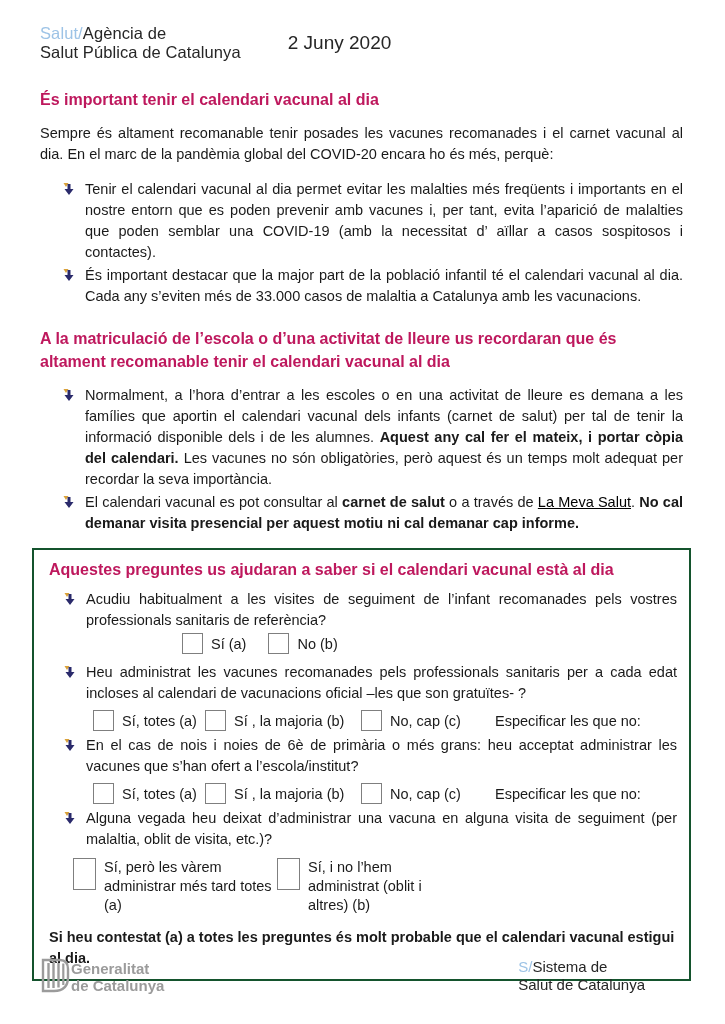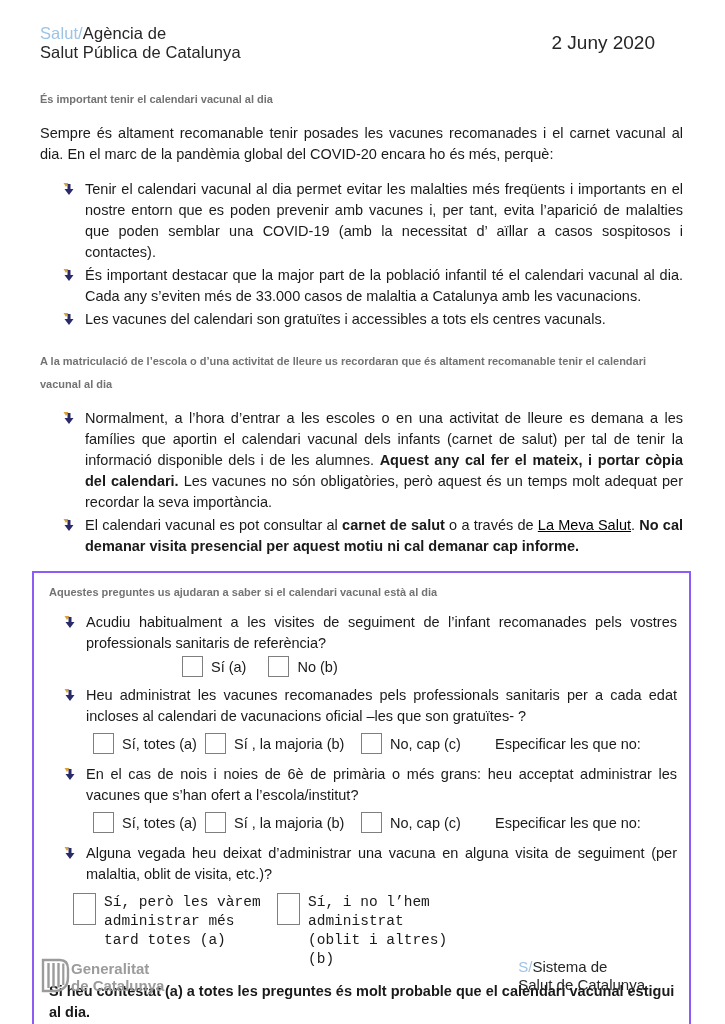--- a/index.html
+++ b/index.html
@@ -2,63 +2,63 @@
 <html lang="ca"><head>
 <meta charset="utf-8">
 <style>
   html,body{margin:0;padding:0;}
   body{
     width:725px;height:1024px;background:#ffffff;position:relative;overflow:hidden;
     font-family:"Liberation Sans",sans-serif;color:#1a1a1a;font-size:14.5px;
   }
   .page{padding:24px 42px 0 40px;}
   
-  .header-row{display:flex;justify-content:space-between;align-items:flex-start;gap:47px;}
+  .header-row{display:flex;align-items:flex-start;gap:47px;}
   .brand{font-size:16.5px;line-height:19px;color:#262626;letter-spacing:.1px;}
   .lb{color:#9dc3e6;}
   .date{font-size:19px;color:#262626;margin-top:8px;margin-right:28px;}
   
-  .h-blue{color:#737373;font-weight:bold;font-size:11px;line-height:23px;margin:0;}
+  .h-blue{color:#be185d;font-weight:bold;font-size:16px;line-height:23px;margin:0;}
   h1.h-blue{margin-top:26px;}
   h2.h-blue{margin-top:20px;max-width:650px;}
   
   .intro{margin:12px 0 0 0;line-height:21px;text-align:justify;}
   
   ul.bullets{list-style:none;margin:14px 0 0 22px;padding:0;max-width:625px;}
   ul.bullets.second{margin-top:12px;}
   ul.bullets li{display:flex;gap:10px;margin:0 0 2px 0;}
   .bullet-icon{flex:0 0 13px;padding-top:4px;}
   .bullet-text{line-height:21px;text-align:justify;}
   .b{font-weight:bold;}
   a.link{color:#000000;text-decoration:underline;cursor:pointer;}
   
-  .qbox{margin:14px 0 0 -8px;width:659px;border:2px solid #8b5cf6;padding:6px 12px 10px 12px;box-sizing:border-box;}
+  .qbox{margin:14px 0 0 -8px;width:659px;border:2px solid #14532d;padding:6px 12px 10px 12px;box-sizing:border-box;}
   .qbox .box-title{margin:2px 0 0 3px;}
   .q{display:flex;gap:10px;margin:8px 0 0 17px;}
-  .q3m{margin-top:10px;}
+  .q3m{margin-top:4px;}
   .q-body{flex:1;}
   .q-text{line-height:21px;text-align:justify;}
   .options{display:flex;align-items:center;}
   .opt{display:flex;align-items:center;gap:8px;}
   .cb{width:19px;height:19px;border:1px solid #7f7f7f;background:#fff;flex:0 0 auto;cursor:pointer;}
   .opt-label{line-height:18px;}
   .options-q1{margin:2px 0 0 96px;}
   .options-q1 .opt{margin-right:22px;}
   .options-3{margin:6px 0 0 7px;}
   .options-3 .opt:nth-child(1){width:112px;}
   .options-3 .opt:nth-child(2){width:156px;}
   .options-3 .opt:nth-child(3){width:112px;}
   .specify{margin-left:22px;line-height:18px;}
   .options-big{display:flex;align-items:flex-start;margin:8px 0 0 -13px;}
   .options-big .opt{align-items:flex-start;}
   .options-big .opt:nth-child(1){width:204px;}
   .options-big .opt:nth-child(2){width:176px;}
   .options-big .opt:nth-child(3){width:86px;}
   .cb-big{width:21px;height:30px;border:1px solid #7f7f7f;background:#fff;flex:0 0 auto;cursor:pointer;}
-  .big-label{line-height:19px;font-family:Liberation Mono, monospace;}
+  .big-label{line-height:19px;}
   .options-big .opt:nth-child(1) .big-label{max-width:172px;}
   .options-big .opt:nth-child(2) .big-label{max-width:152px;}
   .options-big .opt:nth-child(3) .big-label{max-width:52px;}
   .options-big .opt:nth-child(4) .big-label{max-width:110px;}
   .conclusion{font-weight:bold;margin:12px 0 0 3px;line-height:21px;}
   .footer-logos{position:absolute;left:40px;top:958px;width:645px;display:flex;justify-content:space-between;align-items:flex-start;}
   .gencat{display:flex;align-items:center;color:#9b9b9b;}
   .gencat-text{font-weight:bold;font-size:15px;line-height:17px;}
   .sistema{font-size:15px;line-height:18px;color:#262626;margin-right:40px;}
 </style>
@@ -88,27 +88,20 @@
             <polygon points="5,1 8,1 8,6 11,6 6.5,12 2,6 5,6" fill="#2a2a6b"></polygon>
           </svg></span>
       <div class="bullet-text"><span>Tenir el calendari vacunal al dia permet evitar les malalties més freqüents i importants en el nostre entorn que es poden prevenir amb vacunes  i, per tant, evita l’aparició de malalties que poden semblar una COVID-19 (amb  la necessitat d’ aïllar a casos sospitosos i contactes).</span></div>
     </li>
     <li>
       <span class="bullet-icon"><svg width="13" height="13" viewBox="0 0 12 13">
             <polygon points="1,0 6,0 3.5,4" fill="#d9a13a"></polygon>
             <polygon points="5,1 8,1 8,6 11,6 6.5,12 2,6 5,6" fill="#2a2a6b"></polygon>
           </svg></span>
       <div class="bullet-text"><span>És important destacar que la major part de la població infantil té el calendari vacunal al dia. Cada any s’eviten més de 33.000 casos de malaltia a Catalunya amb les vacunacions.</span></div>
-    </li>
-    <li>
-      <span class="bullet-icon"><svg width="13" height="13" viewBox="0 0 12 13">
-            <polygon points="1,0 6,0 3.5,4" fill="#d9a13a"></polygon>
-            <polygon points="5,1 8,1 8,6 11,6 6.5,12 2,6 5,6" fill="#2a2a6b"></polygon>
-          </svg></span>
-      <div class="bullet-text"><span>Les vacunes del calendari son gratuïtes i accessibles a tots els centres vacunals.</span></div>
     </li>
   </ul>
 
   <h2 class="h-blue">A la matriculació de l’escola o d’una activitat de lleure us recordaran que és altament recomanable tenir el calendari vacunal al dia</h2>
 
   <ul class="bullets second">
     <li>
       <span class="bullet-icon"><svg width="13" height="13" viewBox="0 0 12 13">
             <polygon points="1,0 6,0 3.5,4" fill="#d9a13a"></polygon>
             <polygon points="5,1 8,1 8,6 11,6 6.5,12 2,6 5,6" fill="#2a2a6b"></polygon>

